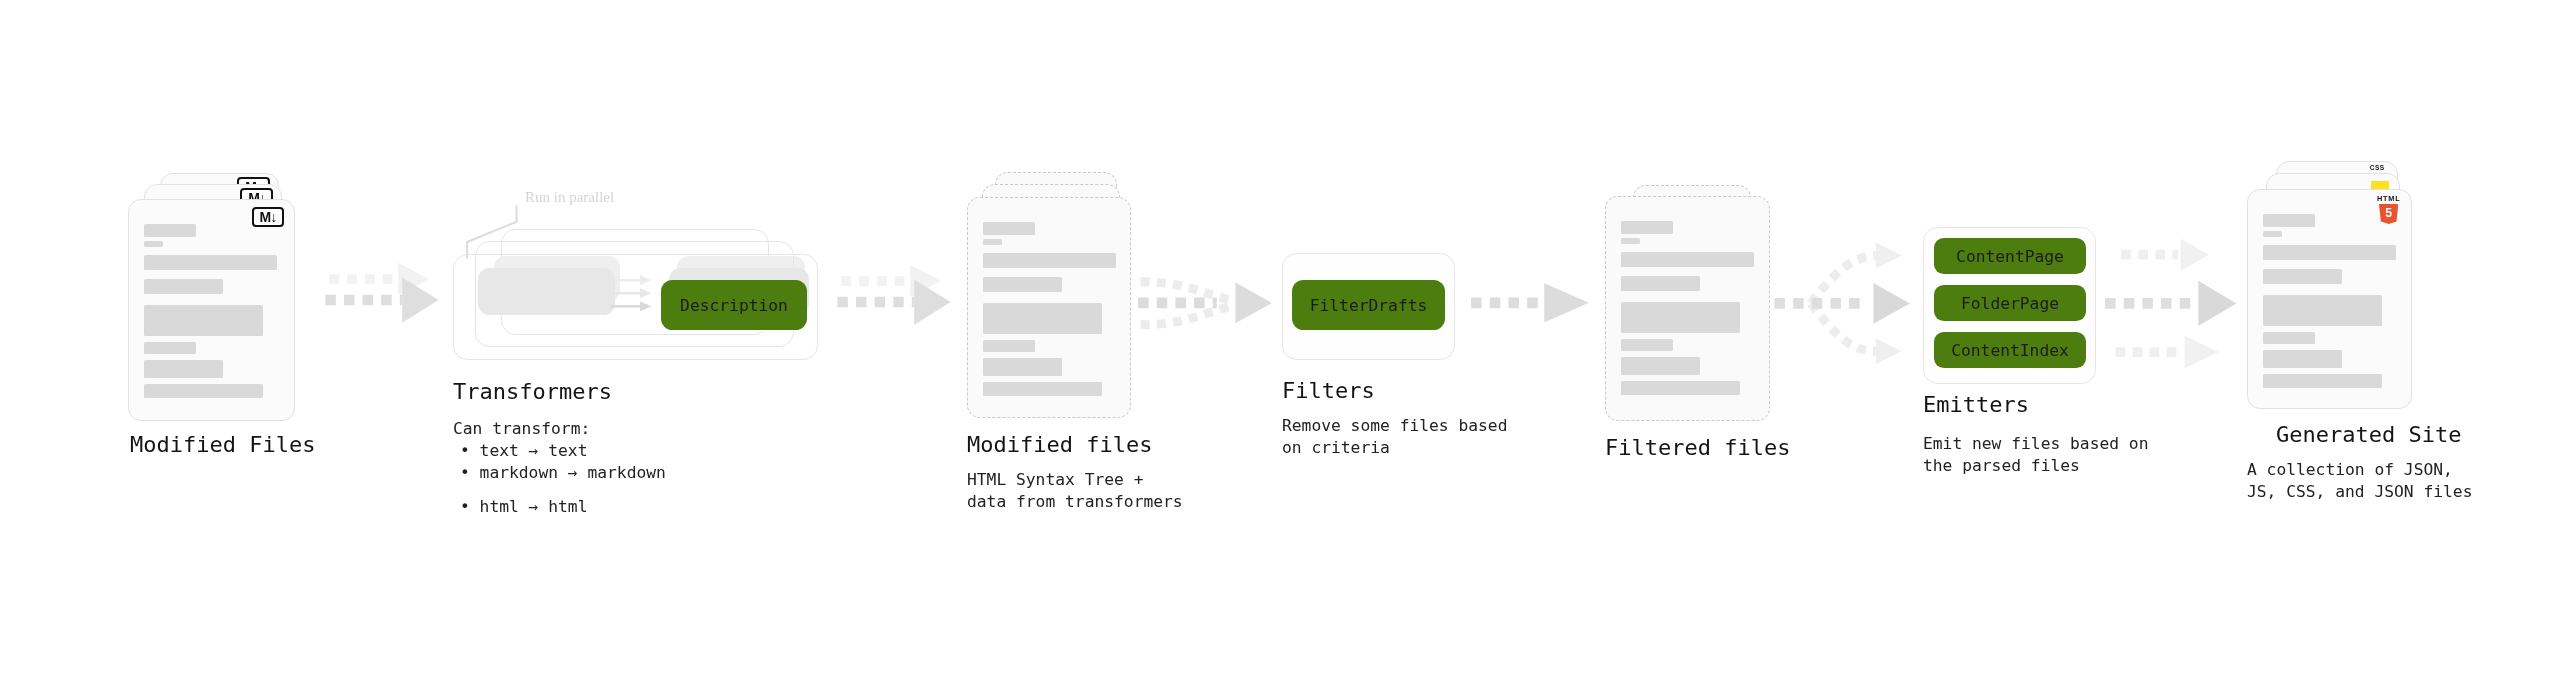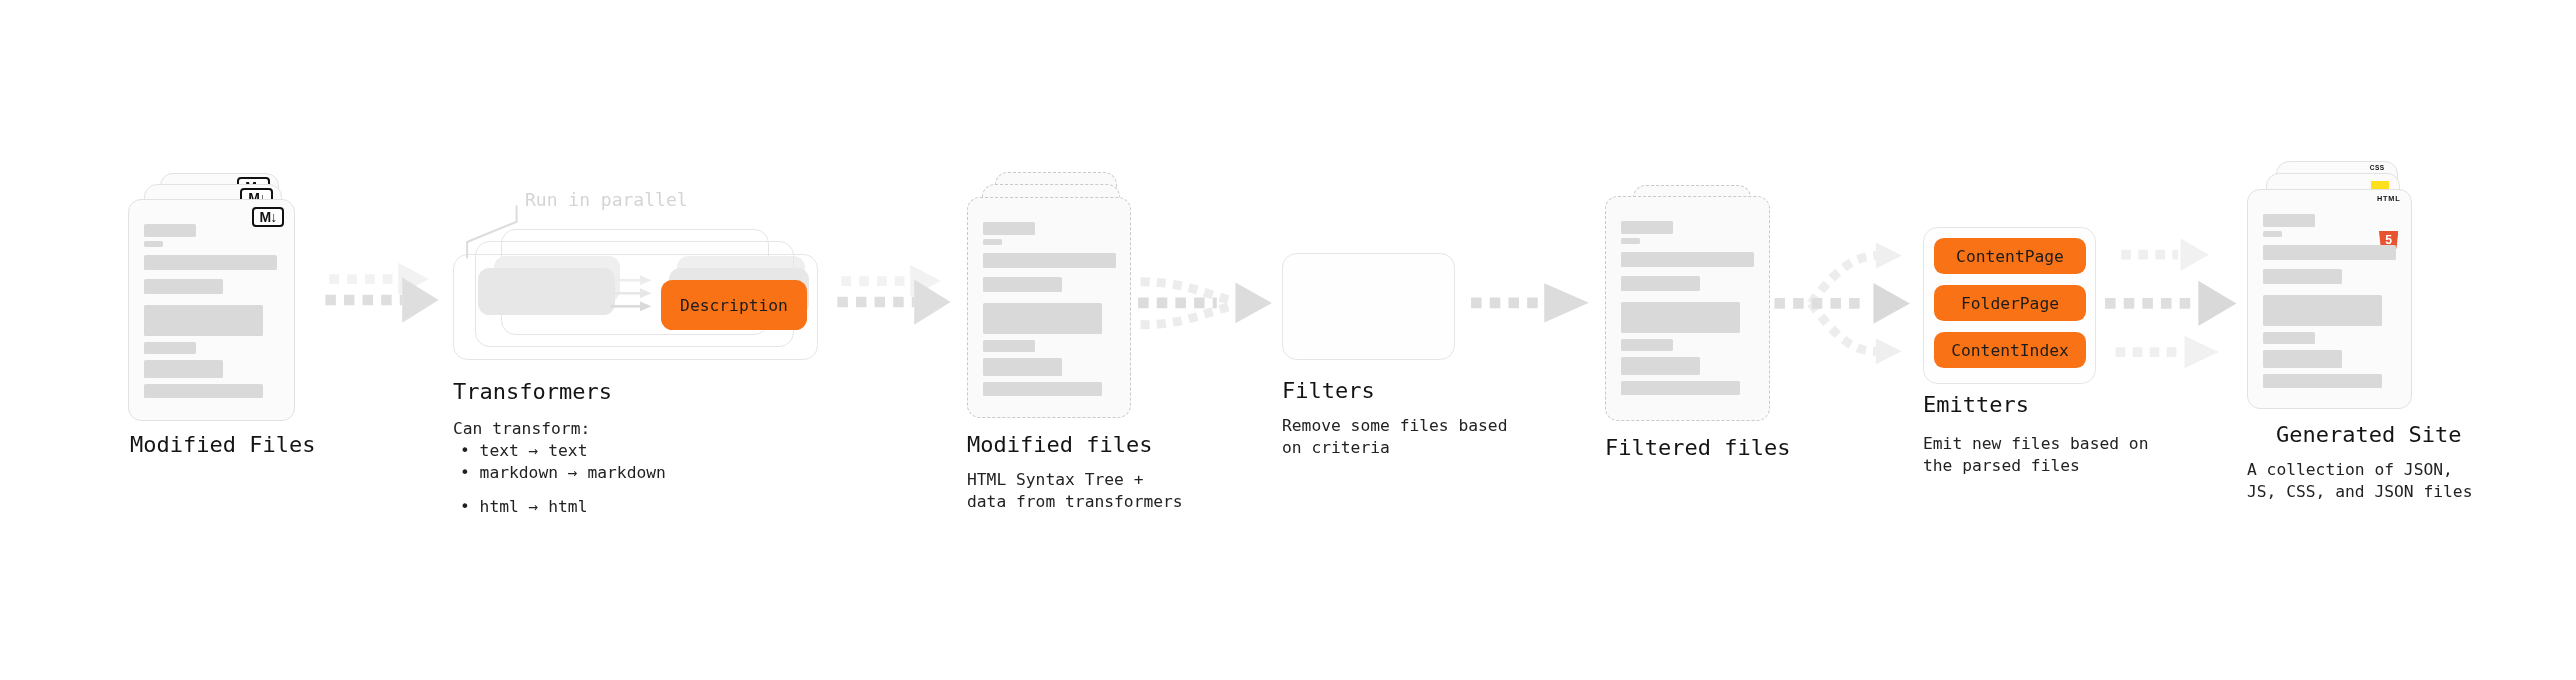--- a/index.html
+++ b/index.html
@@ -28,28 +28,28 @@
   .html5 .shield{width:19.5px;height:20.3px;margin-top:0.8px;display:flex;align-items:flex-start;justify-content:center;
     clip-path:polygon(0 0,100% 0,90% 87%,50% 100%,10% 87%);}
   .html5 .shield span{color:#fff;font-family:"Liberation Sans",sans-serif;font-weight:700;font-size:12.2px;line-height:18px;}
   .css-badge{position:absolute;display:flex;flex-direction:column;align-items:center;}
   .css-badge .word{font-family:"Liberation Sans",sans-serif;font-weight:700;font-size:6.5px;color:#111;line-height:6.5px;letter-spacing:0.4px;}
   .css-badge .ubar{width:17px;height:2.4px;margin-top:0.8px;}
   .js-badge{position:absolute;width:18px;height:9px;}
   
   .frame{position:absolute;border:1.6px solid #e5e5e5;border-radius:14.6px;box-sizing:border-box;background:transparent;}
   .frame.filled{background:#fefefe;}
-  .pill{position:absolute;background:#f97316;border-radius:11.4px;display:flex;align-items:center;justify-content:center;
+  .pill{position:absolute;background:#4d7c0f;border-radius:11.4px;display:flex;align-items:center;justify-content:center;
     font-size:16.3px;color:#1c1c1c;}
   .pill.ghost1{background:#e7e7e7;}
   .pill.ghost2{background:#efefef;}
   
   .stage-label{position:absolute;font-size:22px;color:#141414;white-space:nowrap;}
   .stage-desc{position:absolute;font-size:16.3px;line-height:22px;color:#222;white-space:pre;}
-  .annotation{position:absolute;font-size:18px;color:#d4d4d4;white-space:nowrap;}
+  .annotation{position:absolute;font-size:15px;color:#d4d4d4;white-space:nowrap;font-family:Liberation Serif, serif;}
   svg{position:absolute;display:block;overflow:visible;}
 </style>
 </head>
 <body>
 
 <div class="canvas">
 
   <div class="doc" style="left:160px;top:173px;width:119px;height:222px;">
     <div class="md-badge" style="top:3.3px;right:8.1px;">M↓</div>
   </div>
@@ -126,20 +126,21 @@
   <div class="stage-desc" style="left:967px;top:491px;">data from transformers</div>
 
   <svg style="left:1134px;top:268px;" width="142" height="73" viewBox="0 0 175 90">
     <path d="M8,17 C60,17 82,30 120,40" stroke="#ececec" stroke-width="11" stroke-dasharray="11 9" fill="none"></path>
     <path d="M8,70 C60,70 82,57 120,47" stroke="#ececec" stroke-width="11" stroke-dasharray="11 9" fill="none"></path>
     <path d="M5,43 H102" stroke="#dcdcdc" stroke-width="13" stroke-dasharray="13 10" fill="none"></path>
     <polygon points="125,18 170,43 125,68" fill="#dcdcdc"></polygon>
   </svg>
 
   <div class="frame filled" style="left:1282px;top:253px;width:173px;height:107px;"></div>
+  <div class="pill" style="left:1292px;top:280px;width:153px;height:50px;">FilterDrafts</div>
   <div class="stage-label" style="left:1282px;top:378px;">Filters</div>
   <div class="stage-desc" style="left:1282px;top:415px;">Remove some files based</div>
   <div class="stage-desc" style="left:1282px;top:437px;">on criteria</div>
 
   <svg style="left:1467px;top:280px;" width="126" height="49" viewBox="0 0 155 60">
     <path d="M5,28 H95" stroke="#dcdcdc" stroke-width="13" stroke-dasharray="13 10" fill="none"></path>
     <polygon points="95,4 150,28 95,52" fill="#dcdcdc"></polygon>
   </svg>
 
   <div class="doc dashed" style="left:1633px;top:185px;width:118px;height:219px;"></div>
@@ -184,21 +185,21 @@
   <div class="doc" style="left:2276px;top:161px;width:122px;height:222px;">
     <div class="css-badge" style="top:3.3px;right:11.4px;">
       <span class="word">CSS</span>
       <span class="ubar" style="background:#2b66f0;"></span>
     </div>
   </div>
   <div class="doc" style="left:2266px;top:173px;width:134px;height:222px;">
     <div class="js-badge" style="top:6.5px;right:9.8px;background:#ffdf1e;"></div>
   </div>
   <div class="doc" style="left:2247px;top:189px;width:165px;height:220px;">
-    <div class="html5" style="top:4.9px;right:10.6px;gap:27px;">
+    <div class="html5" style="top:4.9px;right:10.6px;">
       <span class="word">HTML</span>
       <span class="shield" style="background:#e8542f;">
         <span>5</span>
       </span>
     </div>
     <div class="bar b1"></div>
     <div class="bar b2"></div>
     <div class="bar b3"></div>
     <div class="bar b4"></div>
     <div class="bar b5"></div>

